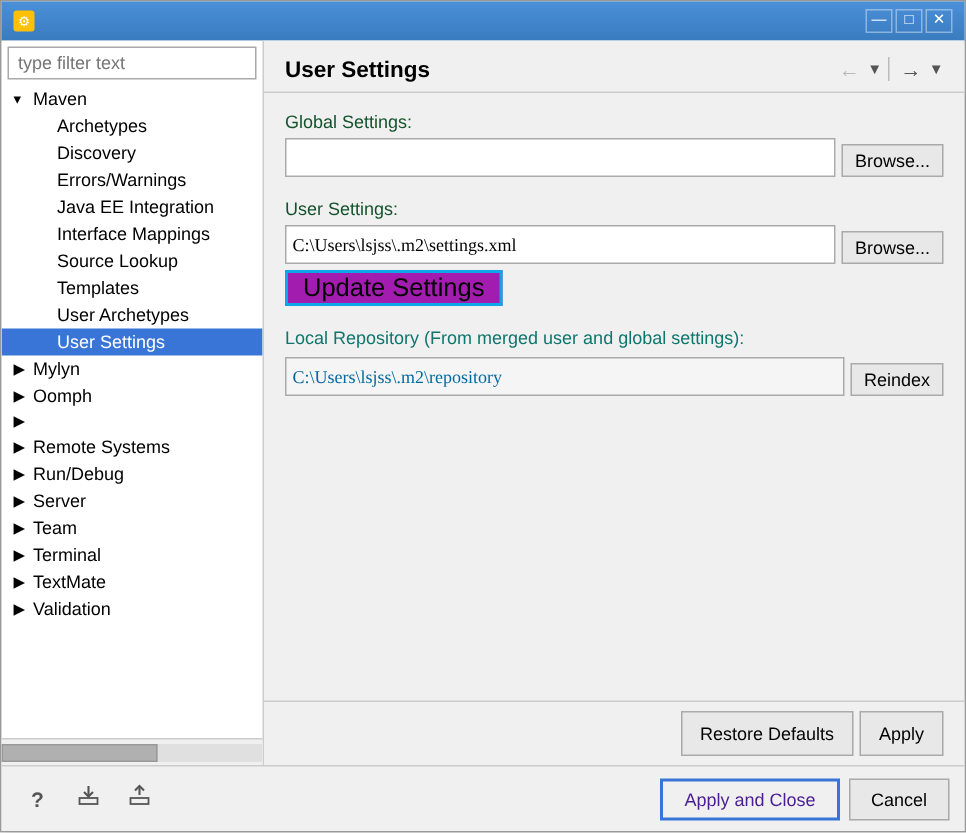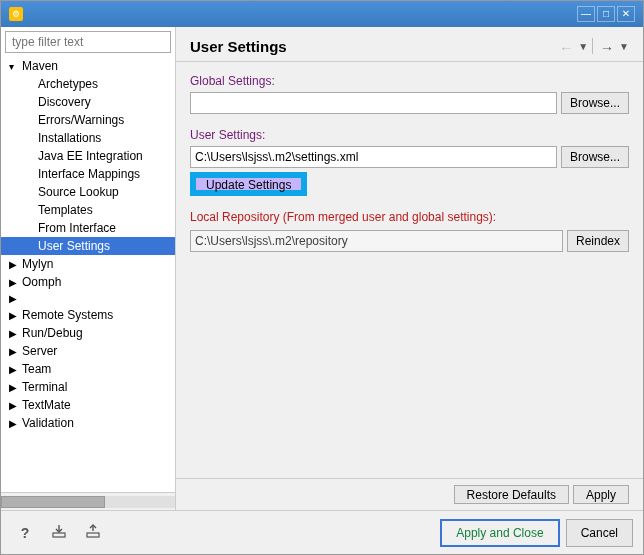--- a/index.html
+++ b/index.html
@@ -192,60 +192,61 @@
       padding: 12px 14px;
       overflow-y: auto;
     }
     .form-group {
       margin-bottom: 14px;
     }
     .form-label {
       display: block;
       margin-bottom: 4px;
       font-size: 12px;
-      color: #701a75;
+      color: #14532d;
     }
     .input-row {
       display: flex;
       gap: 4px;
       align-items: flex-end;
     }
     .text-input {
       flex: 1;
       height: 22px;
       border: 1px solid #aaa;
       background: white;
-      padding: 2px 4px;
-      font-size: 12px;
+      padding: 12px 4px;
+      font-size: 12px;
+      font-family: Liberation Serif, serif;
     }
     .text-input.readonly {
       background: #f5f5f5;
-      color: #404040;
+      color: #0369a1;
     }
     .browse-btn {
       height: 22px;
       padding: 0 8px;
       border: 1px solid #aaa;
       background: #e8e8e8;
       cursor: pointer;
       font-size: 12px;
       white-space: nowrap;
     }
     .update-btn {
       height: 24px;
       padding: 0 10px;
-      border: 6px solid #0ea5e9;
-      background: #c4b5fd;
-      cursor: pointer;
-      font-size: 12px;
+      border: 2px solid #0ea5e9;
+      background: #a21caf;
+      cursor: pointer;
+      font-size: 17px;
       margin-top: 4px;
     }
     .section-label {
       font-size: 12px;
-      color: #b91c1c;
+      color: #0f766e;
       margin-bottom: 6px;
       margin-top: 14px;
     }
     .reindex-btn {
       height: 22px;
       padding: 0 8px;
       border: 1px solid #aaa;
       background: #e8e8e8;
       cursor: pointer;
       font-size: 12px;
@@ -253,21 +254,21 @@
 
     .right-actions {
       display: flex;
       justify-content: flex-end;
       gap: 4px;
       padding: 6px 14px;
       border-top: 1px solid #ccc;
       background: #f0f0f0;
     }
     .action-btn {
-      height: 19px;
+      height: 30px;
       padding: 0 12px;
       border: 1px solid #aaa;
       background: #e8e8e8;
       cursor: pointer;
       font-size: 12px;
     }
 
     
     .bottom-bar {
       display: flex;
@@ -301,21 +302,21 @@
       gap: 6px;
       align-items: center;
     }
     .primary-btn {
       height: 28px;
       padding: 0 14px;
       border: 2px solid #3875d7;
       background: #f0f0f0;
       cursor: pointer;
       font-size: 12px;
-      color: #15803d;
+      color: #4c1d95;
     }
     .cancel-btn {
       height: 28px;
       padding: 0 14px;
       border: 1px solid #aaa;
       background: #e8e8e8;
       cursor: pointer;
       font-size: 12px;
     }
   </style>
@@ -355,41 +356,37 @@
           <div class="tree-item child">
             <span class="arrow"></span>
             <span>Discovery</span>
           </div>
           <div class="tree-item child">
             <span class="arrow"></span>
             <span>Errors/Warnings</span>
           </div>
           <div class="tree-item child">
             <span class="arrow"></span>
-            <span>Installations</span>
-          </div>
-          <div class="tree-item child">
-            <span class="arrow"></span>
             <span>Java EE Integration</span>
           </div>
           <div class="tree-item child">
             <span class="arrow"></span>
             <span>Interface Mappings</span>
           </div>
           <div class="tree-item child">
             <span class="arrow"></span>
             <span>Source Lookup</span>
           </div>
           <div class="tree-item child">
             <span class="arrow"></span>
             <span>Templates</span>
           </div>
           <div class="tree-item child">
             <span class="arrow"></span>
-            <span>From Interface</span>
+            <span>User Archetypes</span>
           </div>
           <div class="tree-item child selected">
             <span class="arrow"></span>
             <span>User Settings</span>
           </div>
           <div class="tree-item parent">
             <span class="arrow">▶</span>
             <span>Mylyn</span>
           </div>
           <div class="tree-item parent">

